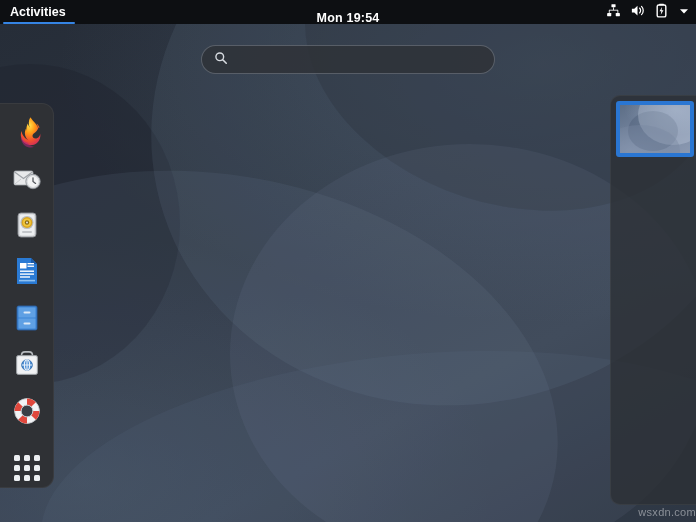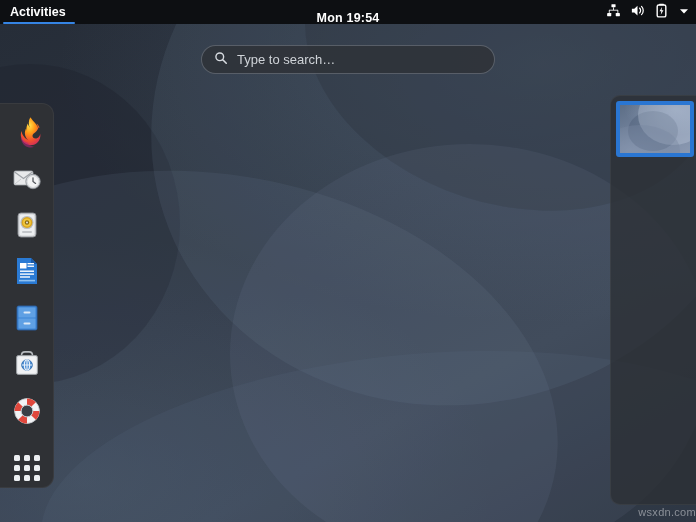--- a/index.html
+++ b/index.html
@@ -298,21 +298,20 @@
     </div>
   </div>
 
   <div class="search">
     <span>
       <svg width="14" height="14" viewBox="0 0 16 16" aria-hidden="true">
         <circle cx="6.6" cy="6.6" r="4.4" fill="none" stroke="#d7dbe0" stroke-width="1.6"></circle>
         <path d="M10 10l4 4" stroke="#d7dbe0" stroke-width="1.8" stroke-linecap="round"></path>
       </svg>
     </span>
-    <span class="placeholder">Type to search…</span>
   </div>
 
   <div class="dock">
 
     <div class="dock-item">
       <svg width="32" height="32" viewBox="0 0 32 32" aria-hidden="true">
         <defs>
           <radialGradient id="ffg" cx="45%" cy="30%" r="75%">
             <stop offset="0%" stop-color="#ffe04b"></stop>
             <stop offset="35%" stop-color="#ff9d17"></stop>

